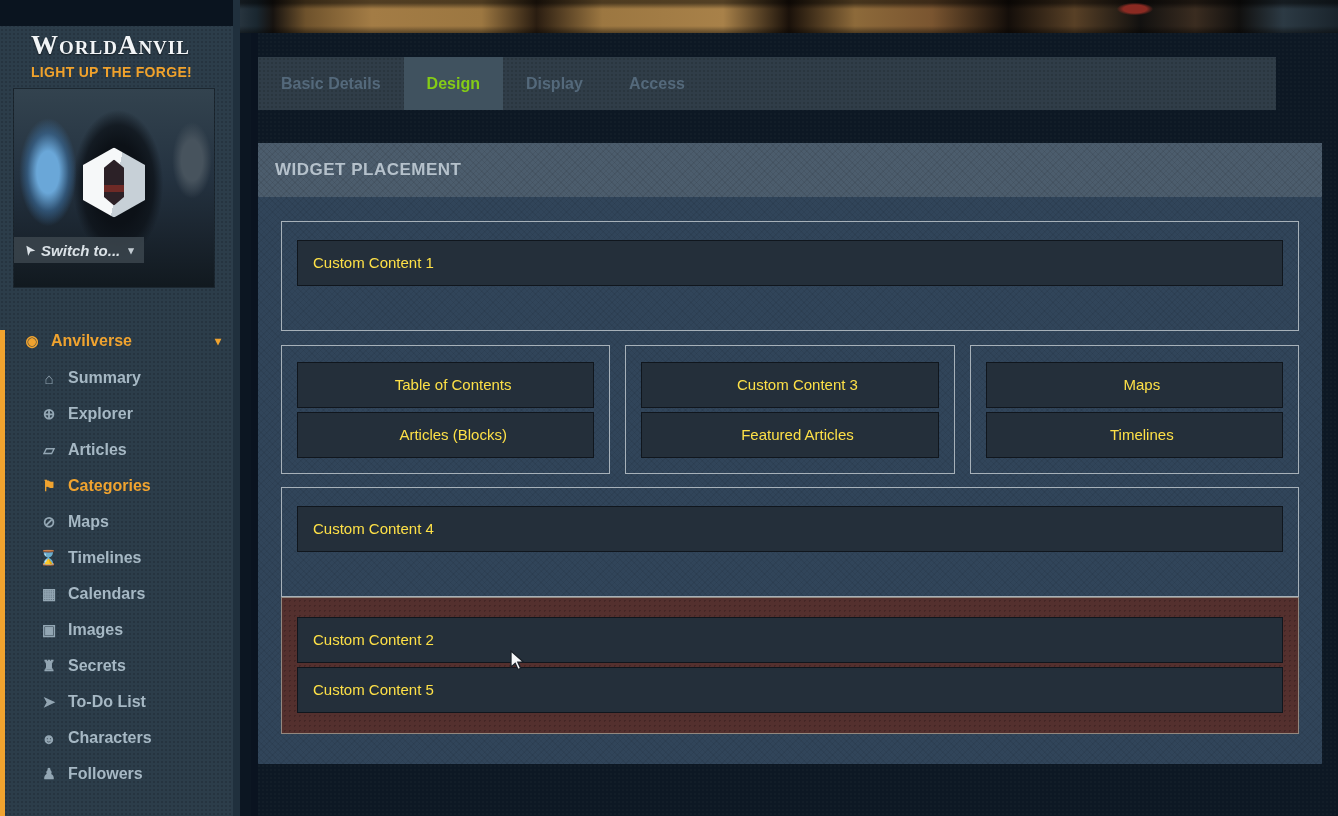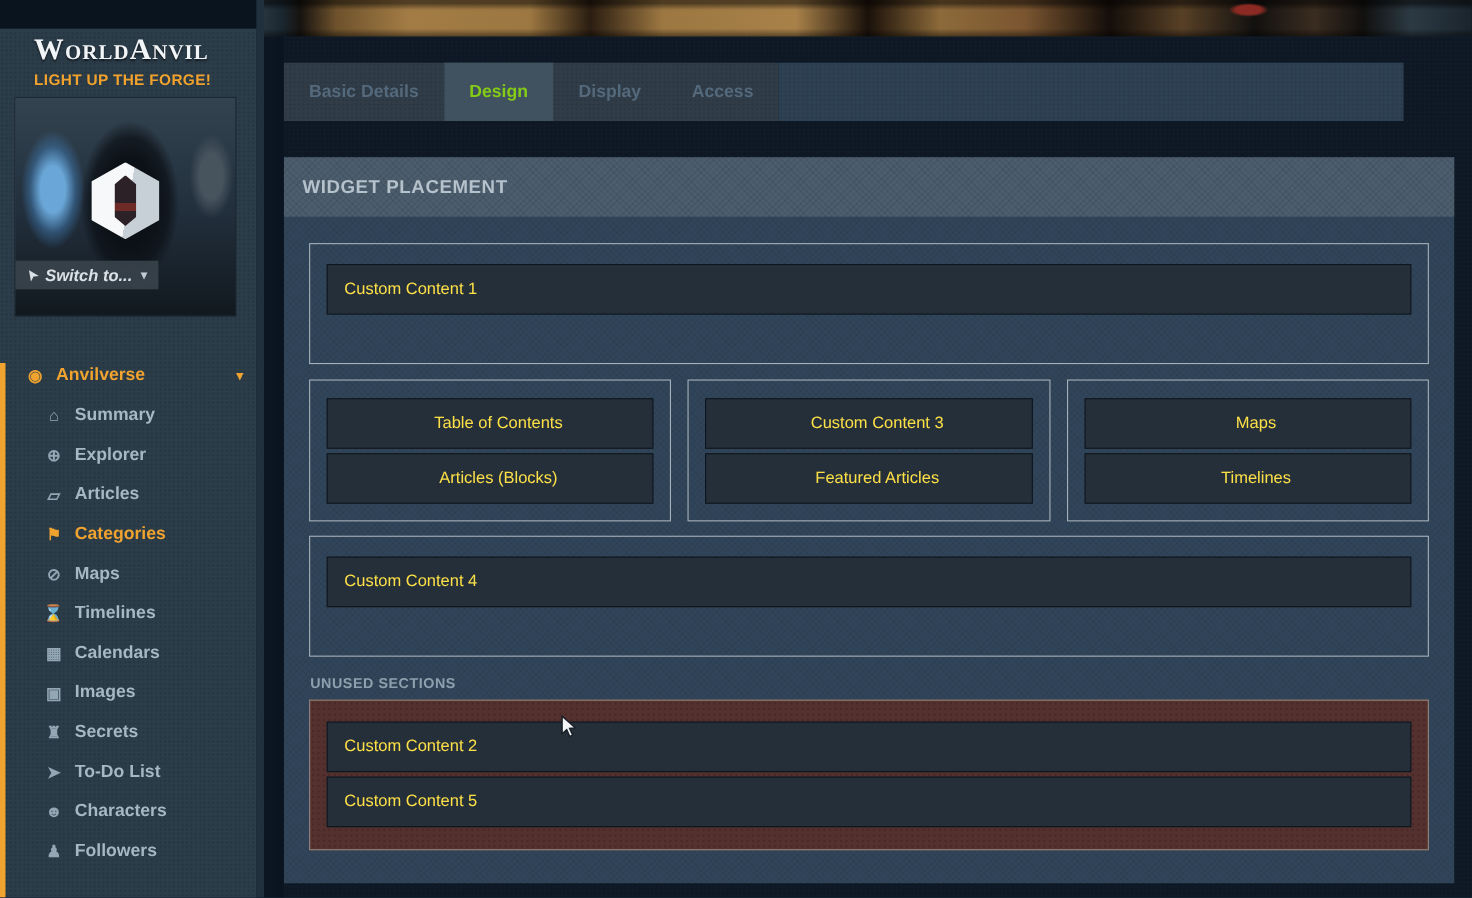--- a/index.html
+++ b/index.html
@@ -82,21 +82,21 @@
   .banner {
     position:relative; margin-left:7px; height:33px;
     background:
       radial-gradient(ellipse 26px 9px at 895px 9px, #8a2a22 0 45%, transparent 70%),
       linear-gradient(180deg, rgba(0,0,0,0.5) 0 3px, transparent 9px, transparent 26px, rgba(0,0,0,0.45) 100%),
       linear-gradient(90deg,
         #27343e 0%, #1a2730 1.5%, #171310 3%, #6e522c 6%, #a37c45 12%, #9c7741 22%,
         #2a1d11 27%, #9c7741 33%, #a88149 44%, #1a110a 50%, #8d6a3a 56%, #7a5530 63%,
         #140e0a 70%, #584026 76%, #121110 82%, #3a2c20 87%, #11100f 91%, #2c3a44 95%, #1a242c 100%);
   }
-  .tabstrip { display:flex; margin:24px 62px 0 25px; height:53px; }
+  .tabstrip { display:flex; margin:24px 62px 0 25px; height:53px;flex-direction:column; }
   .tabs-seg { display:flex; background:#303d48;
     background-image:radial-gradient(rgba(0,0,0,0.12) 1px, transparent 1px); background-size:4px 4px; }
   .tab {
     padding:0 23px; line-height:53px; font-size:16px; font-weight:bold;
     color:#54697b; cursor:pointer; white-space:nowrap;
   }
   .tab.active { background:#40525f; color:#84cc16; }
   .tabs-fill { flex:1; background:#2d4153;
     background-image:radial-gradient(rgba(0,0,0,0.10) 1px, transparent 1px); background-size:4px 4px; }
 
@@ -244,21 +244,20 @@
         <div class="wa-container">
           <div class="wa-box">Maps</div>
           <div class="wa-box">Timelines</div>
         </div>
       </div>
 
       <div class="wa-container tall">
         <div class="wa-box">Custom Content 4</div>
       </div>
 
-      <div class="unused-label">UNUSED SECTIONS</div>
 
       <div class="wa-container unused">
         <div class="wa-box">Custom Content 2</div>
         <div class="wa-box">Custom Content 5</div>
       </div>
 
     </div>
   </div>
 </div>
 

